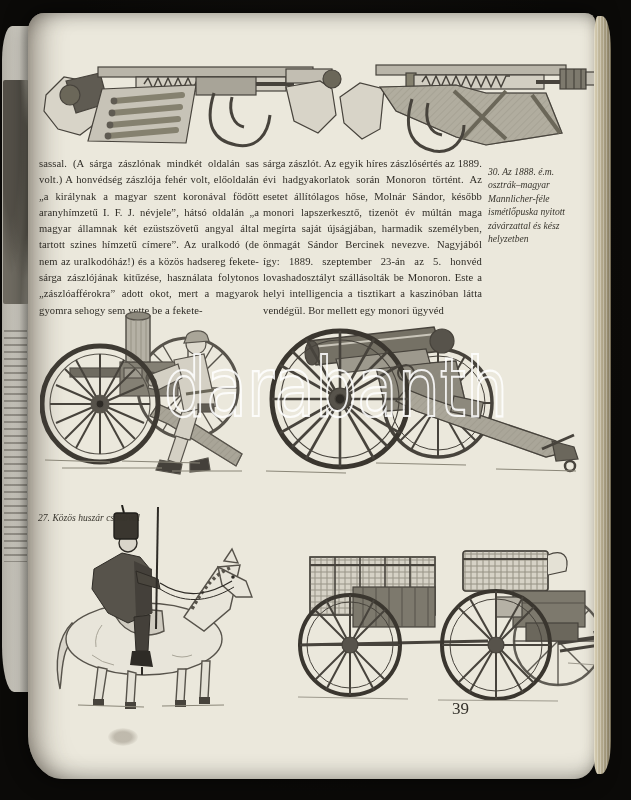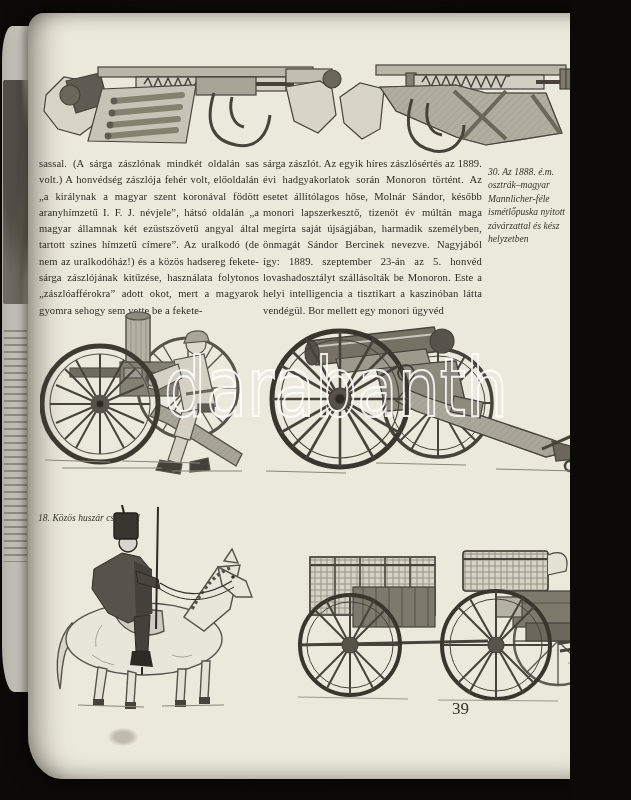--- a/index.html
+++ b/index.html
@@ -1,16 +1,16 @@
 <!DOCTYPE html>
 <html><head>
 <meta charset="utf-8">
 <style>
   html,body{margin:0;padding:0;background:#0b0a08;}
-  .photo{position:relative;width:570px;height:800px;background:
+  .photo{position:relative;width:631px;height:800px;background:
     radial-gradient(ellipse at 50% 40%, #151310 0%, #0b0a08 70%);
     overflow:hidden;font-family:"Liberation Serif", serif;}
 
   
   .left-strip{position:absolute;left:0;top:0;width:31px;height:800px;}
   .left-strip .paper{position:absolute;left:2px;top:26px;width:29px;height:666px;
     background:linear-gradient(to right,#b3b0a7,#d8d5cb 60%,#bcb9af);
     border-radius:10px 0 0 12px / 34px 0 0 46px;}
   .left-strip .engraving{position:absolute;left:3px;top:80px;width:26px;height:224px;
     background:
@@ -316,21 +316,21 @@
         <path d="M128,78 C156,96 180,88 200,76" stroke="#2e2b26" stroke-width="1.2"></path>
         <path d="M128,84 C156,102 182,94 202,82" stroke="#2e2b26" stroke-width="1"></path>
 
         <g stroke="#8a8678" stroke-width="1">
           <line x1="46" y1="200" x2="112" y2="202"></line>
             <line x1="130" y1="201" x2="192" y2="200"></line>
         </g>
       </g>
     </svg>
 
-    <div class="caption" style="left:10px;top:498px;width:120px">18. Közös huszár csákóval</div>
+    <div class="caption" style="left:10px;top:498px;width:120px">27. Közös huszár csákóval</div>
 
     <svg style="left:230px;top:532px" width="342" height="158" viewBox="0 0 342 158">
       <defs>
         <pattern id="wv" width="6" height="6" patternUnits="userSpaceOnUse">
           <line x1="0" y1="3" x2="6" y2="3" stroke="#8a8678" stroke-width="1"></line>
           <line x1="3" y1="0" x2="3" y2="6" stroke="#8a8678" stroke-width="1"></line>
         </pattern>
       </defs>
       <g stroke="#47433c" stroke-width="1.2" fill="none">
 

